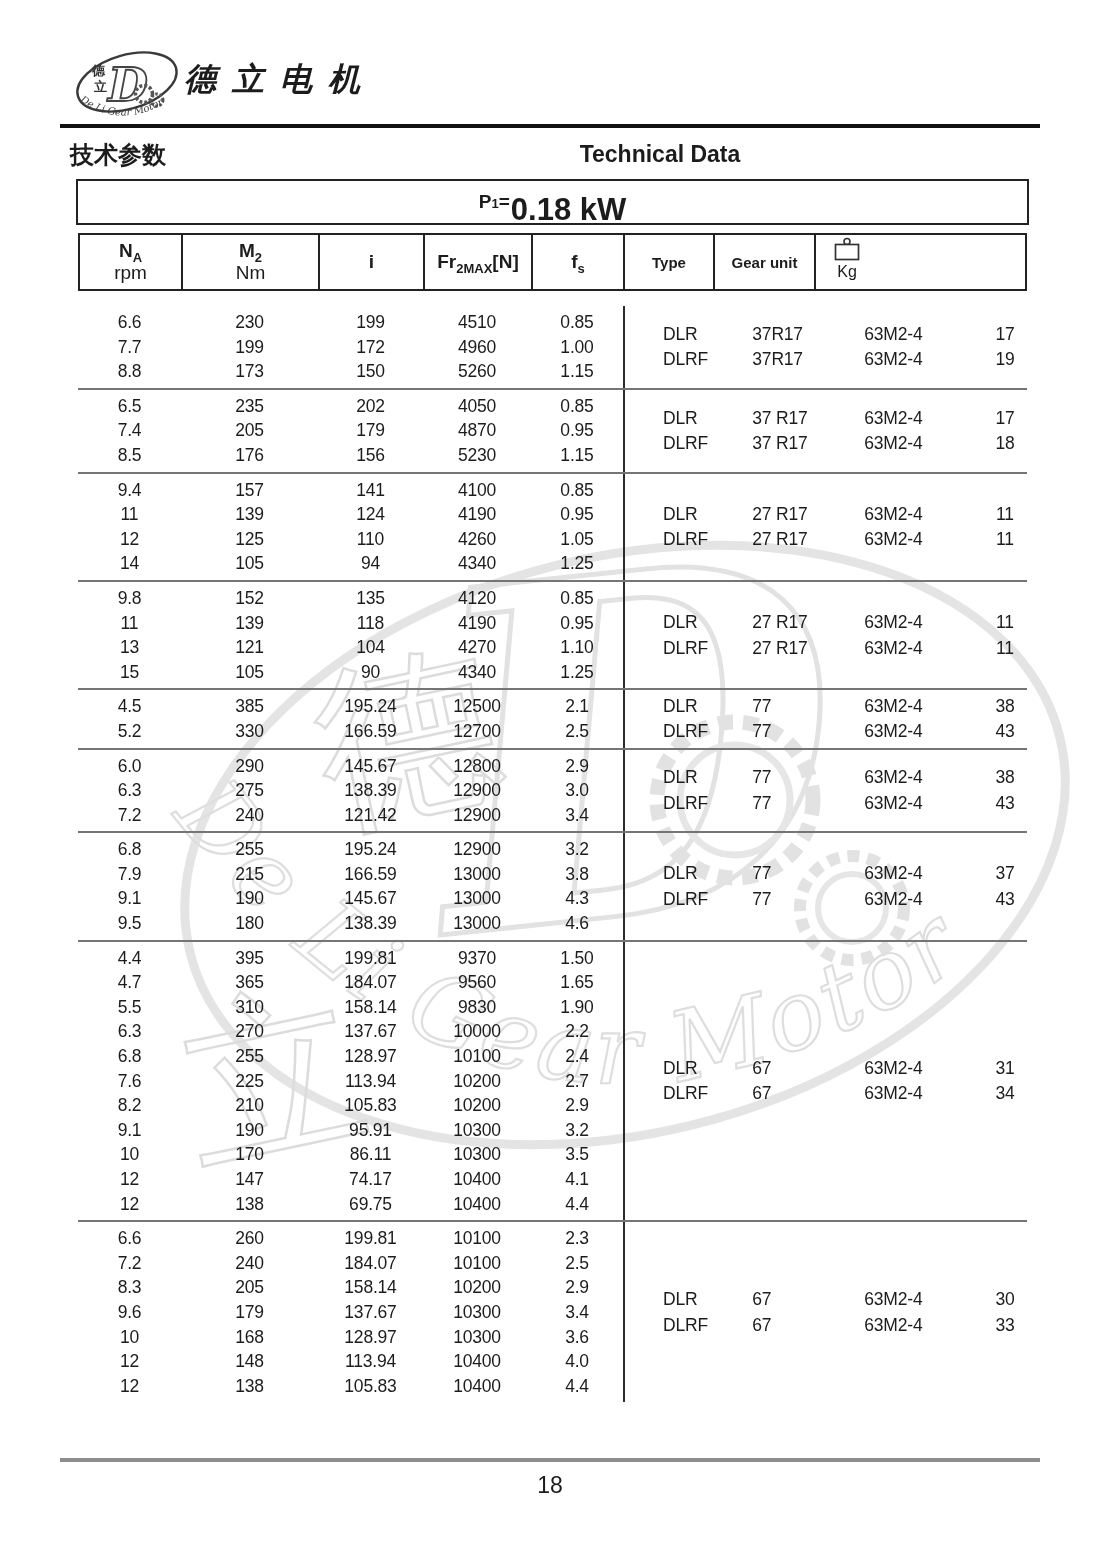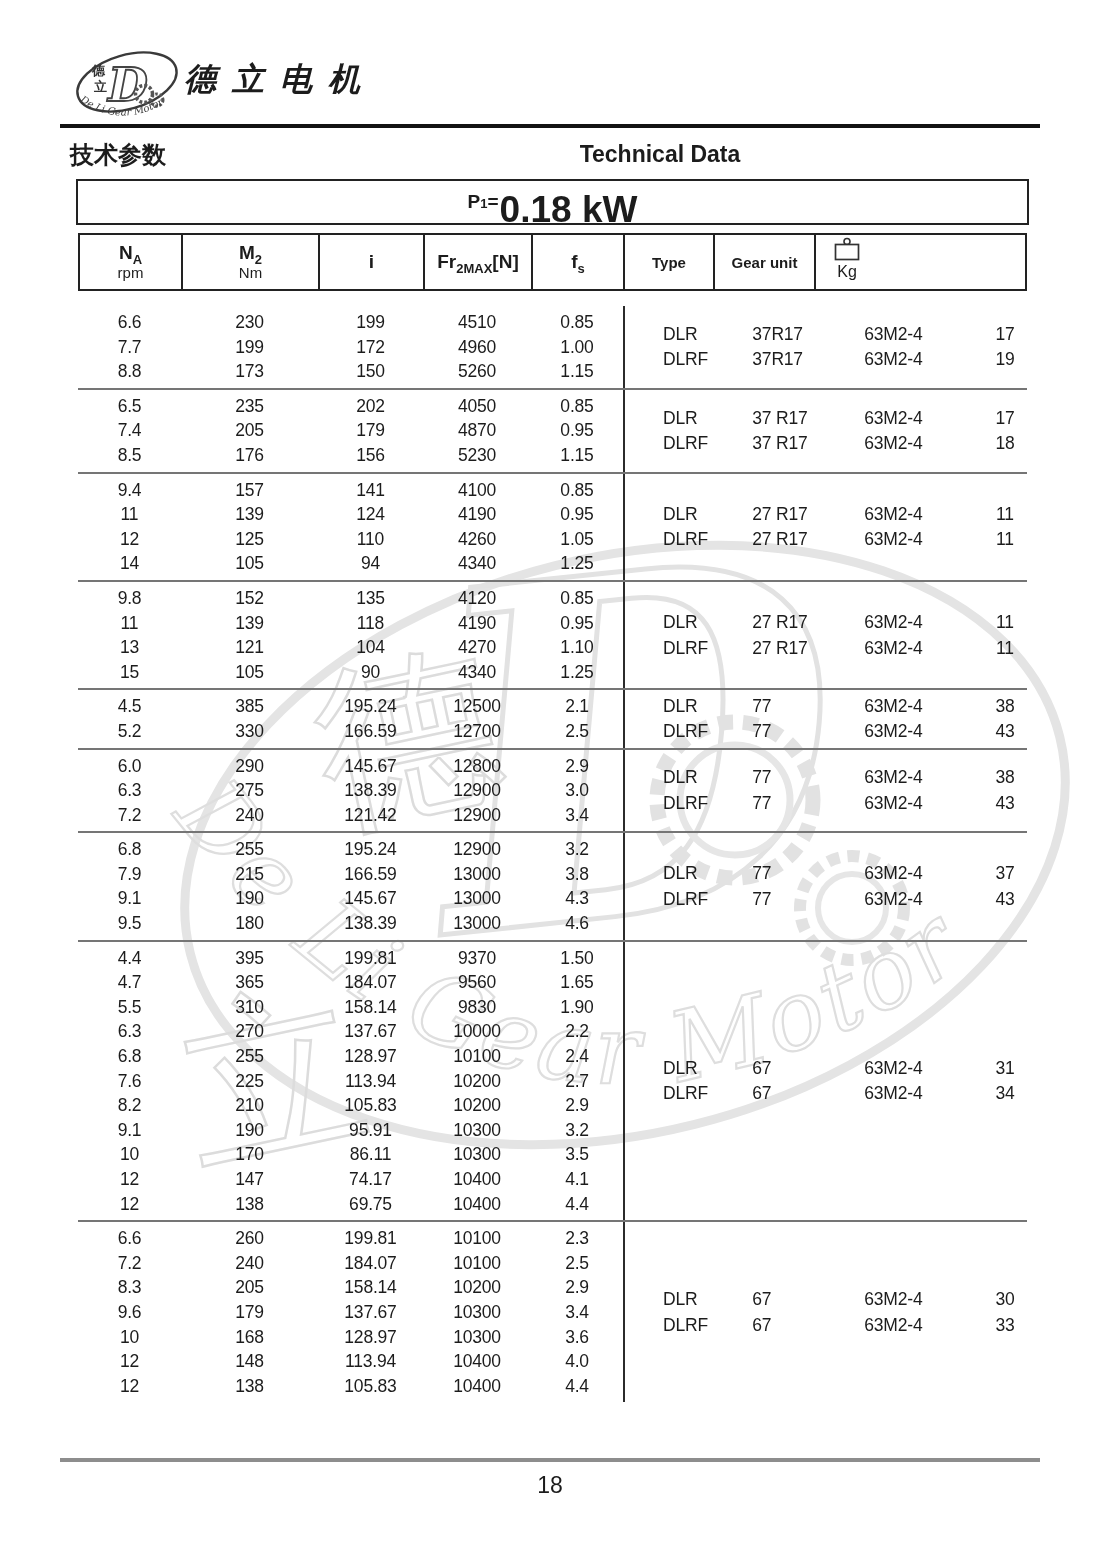--- a/index.html
+++ b/index.html
@@ -23,38 +23,38 @@
   #sec-cn { left:70px; top:139px; font-size:24px; font-weight:bold; }
   #sec-en { left:500px; top:141px; width:320px; text-align:center; font-size:23px; font-weight:bold; }
 
   
   #power-box {
     left:76px; top:179px; width:953px; height:46px; border:2px solid #222;
     display:flex; align-items:center; justify-content:center; background:transparent;
   }
   .p-small { font-size:19px; font-weight:bold; }
   #power-box sub { font-size:13px; font-weight:bold; line-height:0; position:relative; top:2px; }
-  .p-big { font-size:37px; font-weight:bold; margin-left:1px;margin-top:16px; }
+  .p-big { font-size:31px; font-weight:bold; margin-left:1px;margin-top:16px; }
 
   
   #thead {
     left:78px; top:233px; width:949px; height:58px; border:2px solid #222;
     display:flex; align-items:stretch;
   }
   .hcell {
     border-right:2px solid #222; display:flex; flex-direction:column;
     align-items:center; justify-content:center;
   }
   .hcell:last-child { border-right:none; }
   .w1{width:103px}.w2{width:137px}.w3{width:105px}.w4{width:108px}.w5{width:92px}
   .w6{width:90px}.w7{width:101px}.w8{width:147px}.w9{width:62px}
   .h-main { font-size:19px; font-weight:bold; line-height:1.1; }
   .h-main sub { font-size:13px; line-height:0; }
   .h-sub2 { font-size:12px; }
-  .h-unit { font-size:15px; line-height:1.15; }
+  .h-unit { font-size:19px; line-height:1.15; }
   .h-label { font-size:15px; font-weight:bold; }
   .kgcell { justify-content:flex-start; padding-top:2px; }
   .kg-text { font-size:16px; line-height:1.1; }
 
   
   #tbody { left:78px; top:291px; width:949px; padding-top:15px; }
   #vline { position:absolute; left:545px; top:15px; width:2px; height:1096px; background:#2b2b2b; }
   .block { position:relative; padding:4px 0; border-bottom:2px solid #757575; }
   .block.last { border-bottom:none; }
   .drow { display:flex; height:24.6px; line-height:24.6px; }

